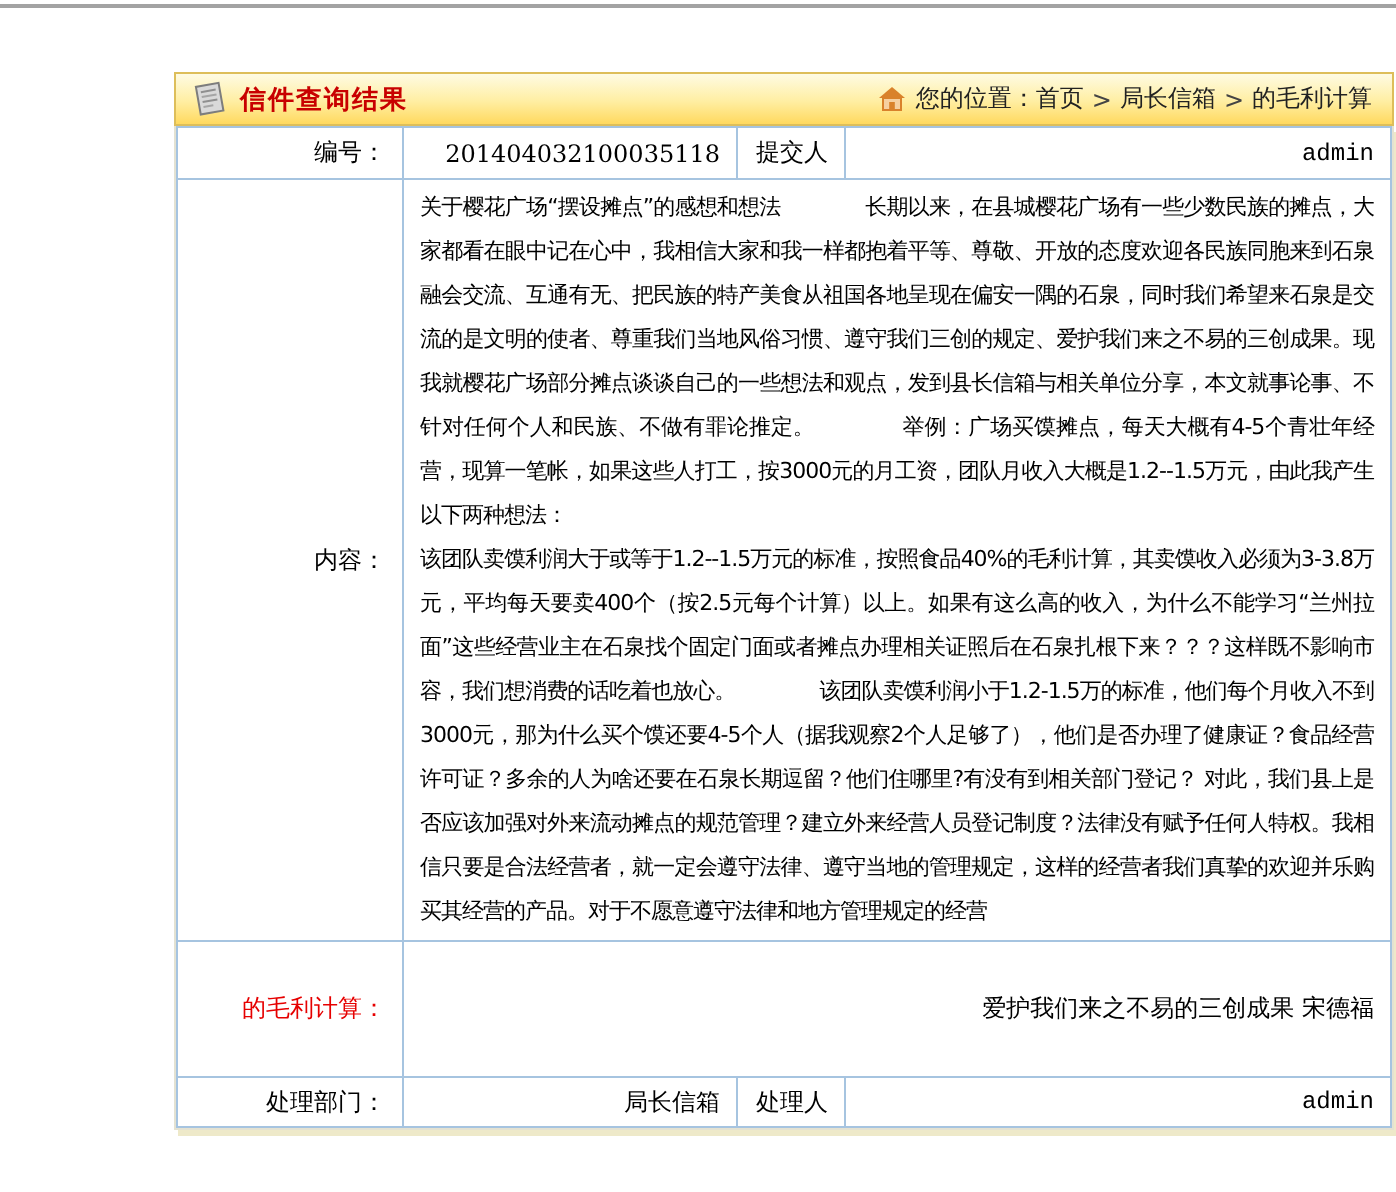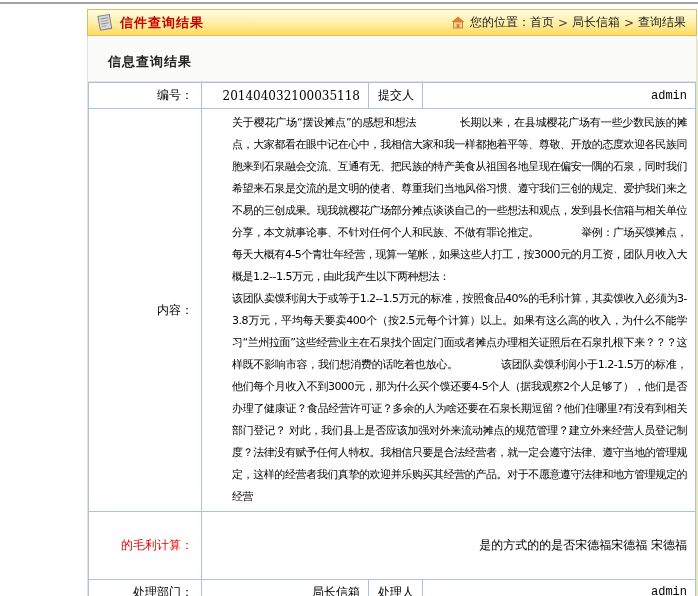--- a/index.html
+++ b/index.html
@@ -7,21 +7,21 @@
               font-family:"DejaVu Sans", sans-serif; }
   .viewport { position:relative; width:698px; height:596px; background:#ffffff; }
 
   .top-line { position:absolute; left:0; top:2px; width:698px; height:2px; background:#a3a3a3; }
 
   .main { position:absolute; left:87px; top:9px; width:610px; }
 
   
   .header-bar { height:27px; border:1px solid #ddbe5a;
     background:linear-gradient(180deg,#fefbe3 0%,#ffeea2 55%,#ffd95f 100%);
-    display:flex; align-items:center; justify-content:space-between; padding:0 10px 0 7px; }
+    display:flex; align-items:center; justify-content:space-between; padding:0 10px 0 7px;margin-top:27px; }
   .header-left { display:flex; align-items:center; }
   .page-title { color:#c80000; font-weight:bold; font-size:13px; margin-left:6px; letter-spacing:1px; }
   .breadcrumb { display:flex; align-items:center; font-size:12px; color:#222; }
   .breadcrumb .crumb { color:#222; cursor:pointer; }
   .breadcrumb .sep { margin:0 4px; color:#444; }
   .breadcrumb .prefix { margin-left:5px; }
 
   
   .panel { background:#ffffff; border:1px solid #e4e2d2; border-top:none;
            box-shadow:2px 3px 0 0 #eee9c9; }
@@ -39,21 +39,21 @@
   .serif-val { font-family:"DejaVu Serif", serif; font-size:12px; }
   .mono-val  { font-family:"Liberation Mono","DejaVu Sans Mono",monospace; font-size:12px; }
   td.status-val { font-weight:bold; }
   tr.r-number  { height:26px; }
   tr.r-status  { height:26px; }
   tr.r-content { height:360px; }
   tr.r-result  { height:68px; }
   tr.r-dept    { height:25px; }
   td.content-val { vertical-align:top; padding:5px 12px 4px 11px; }
   td.content-val p { font-size:11px; letter-spacing:-0.5px; line-height:22px;
-                     text-align:justify; color:#000;margin-left:22px; }
+                     text-align:justify; color:#000; }
   td.result-val { vertical-align:top; padding-top:6px; }
 
   .icon { display:inline-block; line-height:0; }
 </style>
 </head>
 <body>
 
 <div class="viewport">
   <div class="top-line"></div>
 
@@ -80,28 +80,25 @@
             <polygon points="7,0.5 13.5,6 0.5,6" fill="#d9822b"></polygon>
             <rect x="2.5" y="6" width="9" height="6" fill="#f6d0a0" stroke="#d9822b" stroke-width="1"></rect>
             <rect x="5.6" y="8" width="2.8" height="4" fill="#d9822b"></rect>
           </svg>
         </span>
         <span class="prefix">您的位置：</span>
         <span class="crumb">首页</span>
         <span class="sep">&gt;</span>
         <span class="crumb">局长信箱</span>
         <span class="sep">&gt;</span>
-        <span class="crumb">查询结果</span>
+        <span class="crumb">的毛利计算</span>
       </div>
     </div>
 
     <div class="panel">
-      <div class="section-title-wrap">
-        <span class="section-title">信息查询结果</span>
-      </div>
 
       <table class="detail">
         <colgroup>
           <col style="width:113px">
             <col style="width:167px">
             <col style="width:54px">
             <col>
         </colgroup>
         <tbody>
             <tr class="r-number">
@@ -112,21 +109,21 @@
         </tr>
         <tr class="r-content">
           <th class="lbl">内容：</th>
           <td class="content-val" colspan="3">
             <p>关于樱花广场“摆设摊点”的感想和想法　　　　长期以来，在县城樱花广场有一些少数民族的摊点，大家都看在眼中记在心中，我相信大家和我一样都抱着平等、尊敬、开放的态度欢迎各民族同胞来到石泉融会交流、互通有无、把民族的特产美食从祖国各地呈现在偏安一隅的石泉，同时我们希望来石泉是交流的是文明的使者、尊重我们当地风俗习惯、遵守我们三创的规定、爱护我们来之不易的三创成果。现我就樱花广场部分摊点谈谈自己的一些想法和观点，发到县长信箱与相关单位分享，本文就事论事、不针对任何个人和民族、不做有罪论推定。　　　　举例：广场买馍摊点，每天大概有4-5个青壮年经营，现算一笔帐，如果这些人打工，按3000元的月工资，团队月收入大概是1.2--1.5万元，由此我产生以下两种想法：</p>
             <p>该团队卖馍利润大于或等于1.2--1.5万元的标准，按照食品40%的毛利计算，其卖馍收入必须为3-3.8万元，平均每天要卖400个（按2.5元每个计算）以上。如果有这么高的收入，为什么不能学习“兰州拉面”这些经营业主在石泉找个固定门面或者摊点办理相关证照后在石泉扎根下来？？？这样既不影响市容，我们想消费的话吃着也放心。　　　　该团队卖馍利润小于1.2-1.5万的标准，他们每个月收入不到3000元，那为什么买个馍还要4-5个人（据我观察2个人足够了），他们是否办理了健康证？食品经营许可证？多余的人为啥还要在石泉长期逗留？他们住哪里?有没有到相关部门登记？ 对此，我们县上是否应该加强对外来流动摊点的规范管理？建立外来经营人员登记制度？法律没有赋予任何人特权。我相信只要是合法经营者，就一定会遵守法律、遵守当地的管理规定，这样的经营者我们真挚的欢迎并乐购买其经营的产品。对于不愿意遵守法律和地方管理规定的经营</p>
           </td>
         </tr>
         <tr class="r-result">
           <th class="lbl red">的毛利计算：</th>
-          <td class="val result-val" colspan="3">是的方式的的是否宋德福宋德福 宋德福</td>
+          <td class="val result-val" colspan="3">爱护我们来之不易的三创成果 宋德福</td>
         </tr>
         <tr class="r-dept">
           <th class="lbl">处理部门：</th>
           <td class="val">局长信箱</td>
           <td class="val">处理人</td>
           <td class="val mono-val">admin</td>
         </tr>
       </tbody>
         </table>
     </div>

